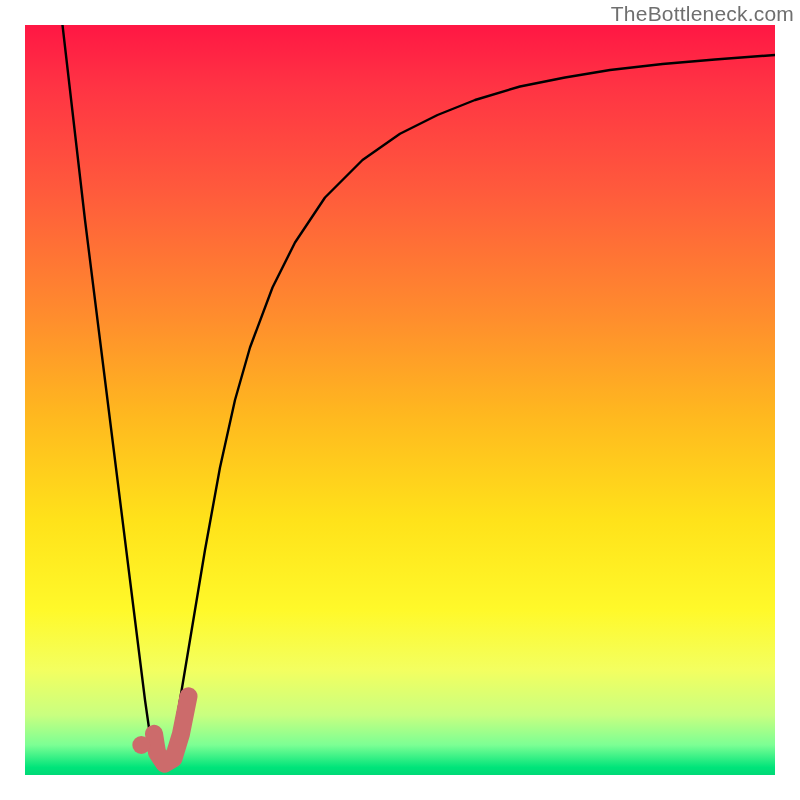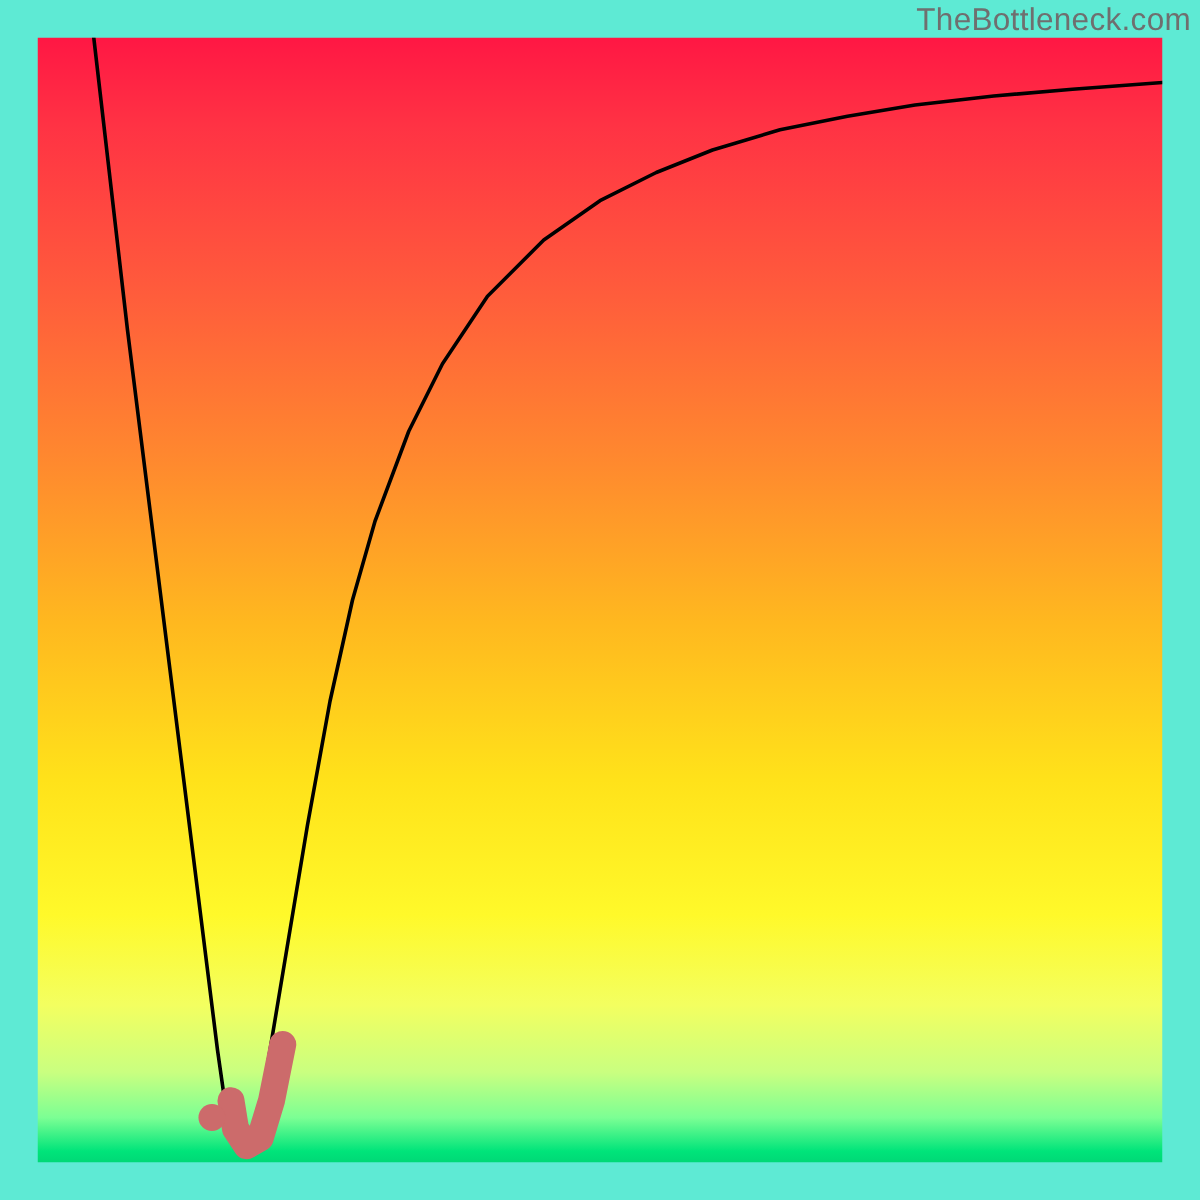--- a/index.html
+++ b/index.html
@@ -7,21 +7,21 @@
     padding: 0;
     width: 800px;
     height: 800px;
     overflow: hidden;
     background: #000;
     font-family: Arial, Helvetica, sans-serif;
   }
   .frame {
     position: absolute;
     inset: 0;
-    background: #5eead4;
+    background: #ffffff;
   }
   .plot {
     position: absolute;
     left: 25px;
     top: 25px;
     width: 750px;
     height: 750px;
     overflow: hidden;
   }
   .gradient {

